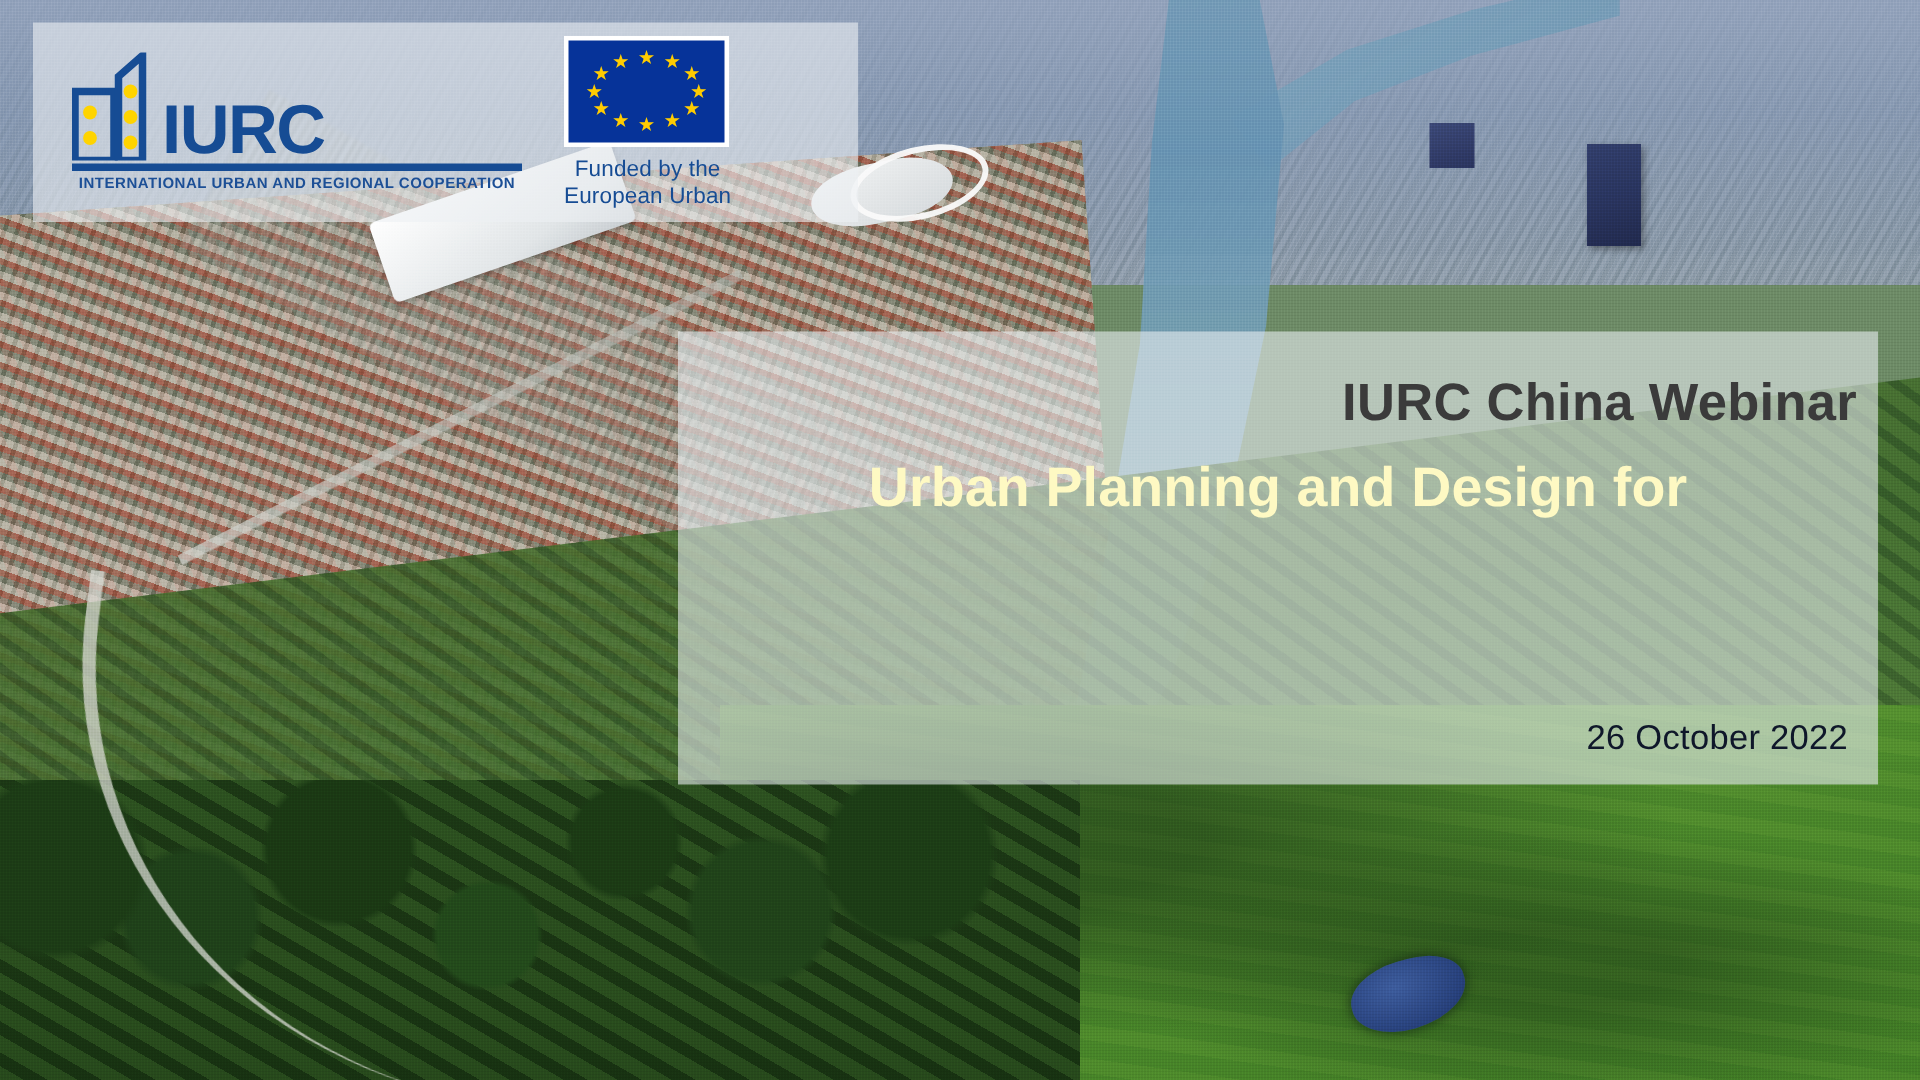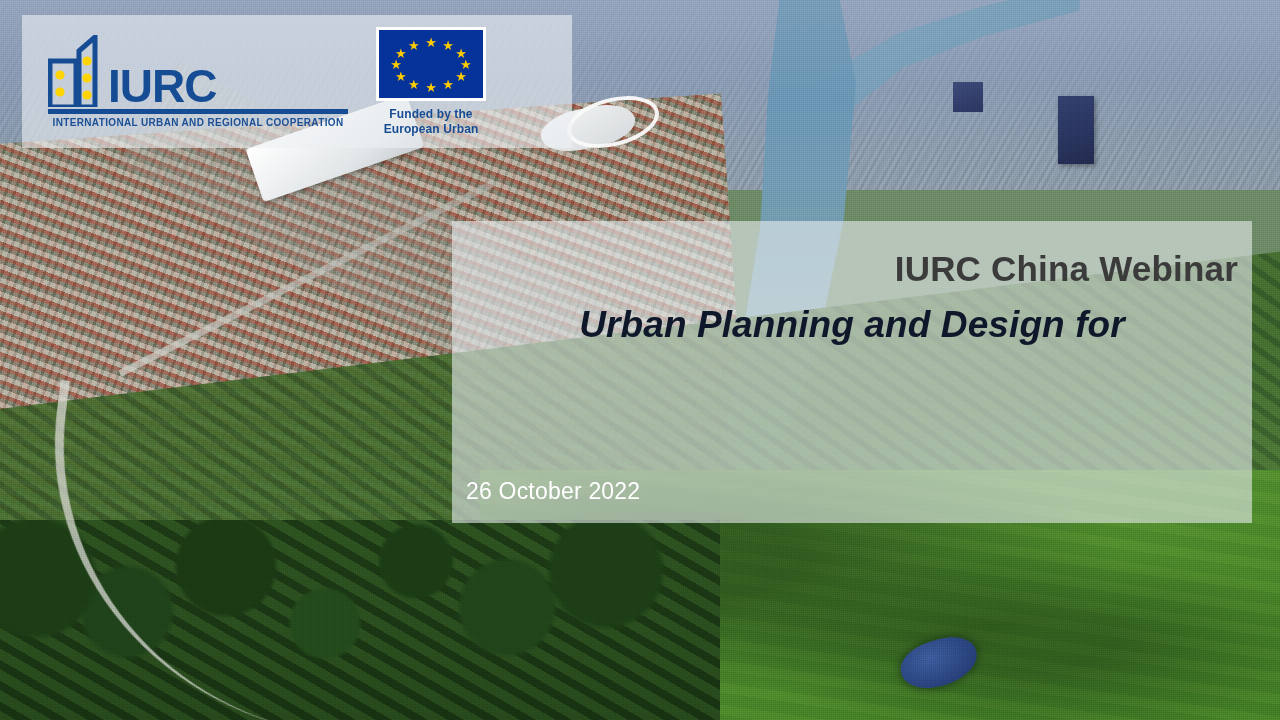--- a/index.html
+++ b/index.html
@@ -175,43 +175,43 @@
   .eu-block { margin-left:28px; text-align:center; }
   .eu-flag {
     width:110px; height:74px; background:#063399; border:3px solid #fff;
     position:relative; box-sizing:border-box;
   }
   .eu-flag .star {
     position:absolute; color:#FFCC00; font-size:13px; line-height:1;
     transform: translate(-50%,-50%);
   }
   .eu-caption {
-    margin-top:6px; font-size:12px; font-weight:bold; color:#164C94;
+    margin-top:6px; font-size:15px; font-weight:normal; color:#164C94;
     line-height:1.18; letter-spacing:.1px;
   }
 
   
   .title-panel {
     position:absolute; left:452px; top:221px; width:800px; height:302px;
     background: rgba(232,236,240,.60);
     box-sizing:border-box; padding:28px 14px 0 14px;
     display:flex; flex-direction:column;
   }
   .title-kicker {
     text-align:right; font-size:35px; font-weight:bold; color:#3B3B3B;
     letter-spacing:.2px; line-height:1.15;
   }
   .title-main {
-    text-align:center; font-size:37px; font-weight:bold; color:#0f172a;
-    line-height:1.42; margin-top:10px; letter-spacing:.1px;font-style:italic;
+    text-align:center; font-size:37px; font-weight:bold; color:#fef9c3;
+    line-height:1.42; margin-top:10px; letter-spacing:.1px;
   }
   .title-main .line2 { display:block; }
   .title-date {
-    margin-top:auto; padding-right:6px; padding-bottom:18px;
-    font-size:23px; color:#ffffff; letter-spacing:.2px;
+    margin-top:auto; text-align:right; padding-right:6px; padding-bottom:18px;
+    font-size:23px; color:#0f172a; letter-spacing:.2px;
   }
 </style>
 </head>
 <body>
 
 <div id="slide">
 
   <div class="bg-photo">
     <div class="bg-hills"></div>
     <div class="bg-urban"></div>

